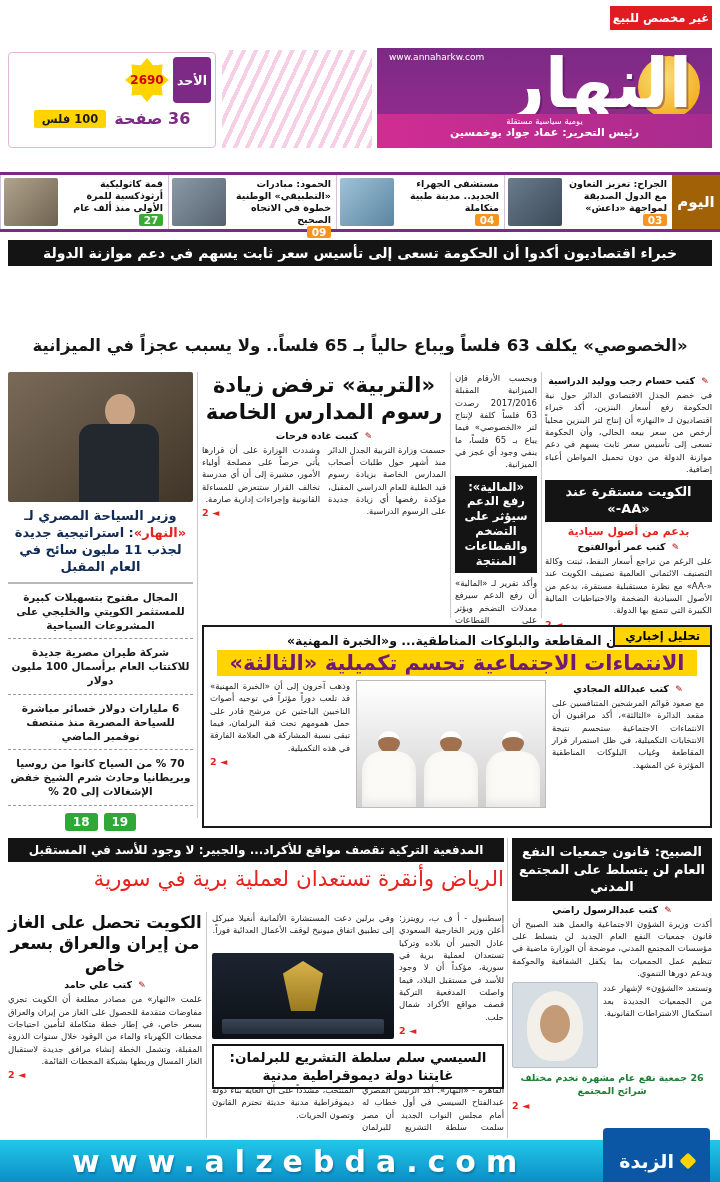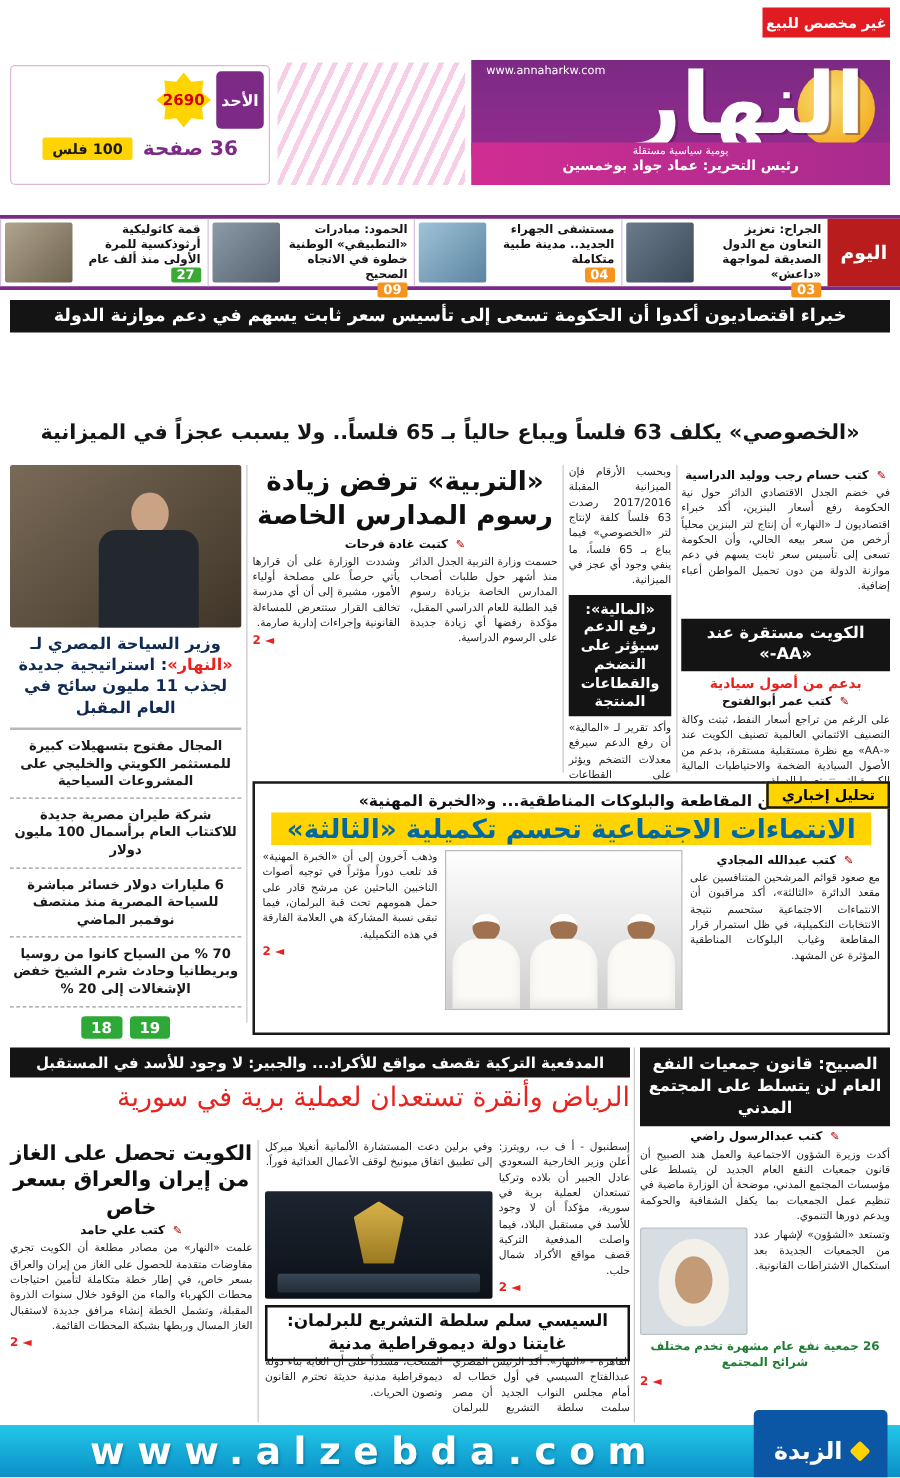--- a/index.html
+++ b/index.html
@@ -48,21 +48,21 @@
           clip-path:polygon(100% 50%,83.3% 63.8%,85.4% 85.4%,63.8% 83.3%,50% 100%,36.2% 83.3%,14.6% 85.4%,16.7% 63.8%,0% 50%,16.7% 36.2%,14.6% 14.6%,36.2% 16.7%,50% 0%,63.8% 16.7%,85.4% 14.6%,83.3% 36.2%); }
   .star span { position:absolute; inset:0; display:flex; align-items:center; justify-content:center;
                color:#d50000; font-weight:bold; font-size:12px; }
   .row2 { display:flex; direction:rtl; align-items:center; justify-content:center; gap:8px; margin-top:6px; }
   .row2 .pgs { color:#7c2a85; font-weight:bold; font-size:16px; }
   .row2 .prc { background:#ffd400; color:#1a1a1a; font-weight:bold; font-size:11.5px; padding:2px 8px; border-radius:2px; }
 
   
   .trow { position:absolute; left:0; top:172px; width:720px; height:60px; display:flex; direction:rtl;
           border-top:3px solid #7c2a85; border-bottom:3px solid #7c2a85; background:#fff; }
-  .today { width:58px; background:#b91c1c; color:#fff; font-weight:bold; font-size:15px;
+  .today { width:48px; background:#a16207; color:#fff; font-weight:bold; font-size:15px;
            display:flex; align-items:center; justify-content:center; flex:0 0 auto; }
   .teaser { flex:1; display:flex; direction:rtl; border-left:1px solid #d5c3de; }
   .t-txt { flex:1; display:flex; flex-direction:column; padding:3px 5px 3px 2px; }
   .t-title { font-size:9.5px; font-weight:bold; line-height:1.25; color:#141414; text-align:right; }
   .t-num { margin-top:auto; width:24px; background:#f7941d; color:#fff; font-weight:bold; font-size:10.5px; text-align:center; border-radius:2px; }
   .t-num.green { background:#3aaa35; }
   .t-photo { width:54px; flex:0 0 auto; border-radius:2px; margin:3px; }
   .p0 { background:linear-gradient(135deg,#6a7b8c,#3c4a58); }
   .p1 { background:linear-gradient(135deg,#9fc3d8,#5b84a0); }
   .p2 { background:linear-gradient(135deg,#8c9aa8,#55626e); }
@@ -90,21 +90,21 @@
             padding:6px 2px; border-bottom:1px dashed #9a9a9a; }
   .prefs { display:flex; justify-content:center; gap:6px; padding:7px 0; }
   .pref { background:#2ea836; color:#fff; font-weight:bold; font-size:12px; padding:2px 8px; border-radius:3px; }
 
   
   .ana { position:absolute; left:202px; top:625px; width:510px; height:203px; border:2px solid #1a1a1a; background:#fff; padding:4px 6px; }
   .ana .tag { position:absolute; top:-2px; right:-2px; background:#ffd400; border:2px solid #1a1a1a;
               font-size:11.5px; font-weight:bold; padding:2px 10px; }
   .ana .strap { text-align:center; font-size:12.5px; font-weight:bold; color:#111; margin-top:2px; }
   .ana .hl { text-align:center; margin-top:3px; }
-  .ana .hl span { background:#ffd400; color:#0369a1; font-size:21px; font-weight:bold; padding:1px 12px; }
+  .ana .hl span { background:#ffd400; color:#701a75; font-size:21px; font-weight:bold; padding:1px 12px; }
   .ana .cnt { display:flex; direction:rtl; gap:6px; margin-top:5px; height:128px; }
   .ana .colr { width:152px; flex:0 0 auto; }
   .ana .coll { width:140px; flex:0 0 auto; }
   .aphoto { flex:1; position:relative; background:linear-gradient(#ffffff,#cfcfcf); border:1px solid #bbb;
             display:flex; align-items:flex-end; justify-content:center; gap:6px; overflow:hidden; }
   .man { width:56px; height:100%; display:flex; flex-direction:column; align-items:center; justify-content:flex-end; }
   .man .hd { width:22px; height:22px; border-radius:50%; background:#a0714e; border-top:6px solid #fdfdfd; }
   .man .bd { width:54px; height:56px; background:#fbfaf6; border-radius:20px 20px 0 0; margin-top:-2px; box-shadow:inset 0 -5px 8px rgba(0,0,0,.08); }
 
   
@@ -217,21 +217,21 @@
   <div class="vl" style="left:541px; top:372px; height:246px;"></div>
   <div class="vl" style="left:450px; top:372px; height:246px;"></div>
   <div class="vl" style="left:197px; top:372px; height:446px;"></div>
 
   <div class="abs" style="left:545px; top:372px; width:167px; height:246px;">
     <div class="byl">
       <span class="pen">✎</span>
       <span>كتب حسام رجب ووليد الدراسية</span>
     </div>
     <div class="bt">في خضم الجدل الاقتصادي الدائر حول نية الحكومة رفع أسعار البنزين، أكد خبراء اقتصاديون لـ «النهار» أن إنتاج لتر البنزين محلياً أرخص من سعر بيعه الحالي، وأن الحكومة تسعى إلى تأسيس سعر ثابت يسهم في دعم موازنة الدولة من دون تحميل المواطن أعباء إضافية.</div>
-    <div class="bb boxttl" style="margin-top:20px; font-size:13px;">الكويت مستقرة عند «AA-»</div>
+    <div class="bb boxttl" style="margin-top:5px; font-size:13px;">الكويت مستقرة عند «AA-»</div>
     <div class="aasub">بدعم من أصول سيادية</div>
     <div class="byl">
       <span class="pen">✎</span>
       <span>كتب عمر أبوالفتوح</span>
     </div>
     <div class="bt">على الرغم من تراجع أسعار النفط، ثبتت وكالة التصنيف الائتماني العالمية تصنيف الكويت عند «-AA» مع نظرة مستقبلية مستقرة، بدعم من الأصول السيادية الضخمة والاحتياطيات المالية الكبيرة التي تتمتع بها الدولة.</div>
     <span class="pg">◄ 2</span>
   </div>
 
   <div class="abs" style="left:455px; top:372px; width:82px; height:246px;">

